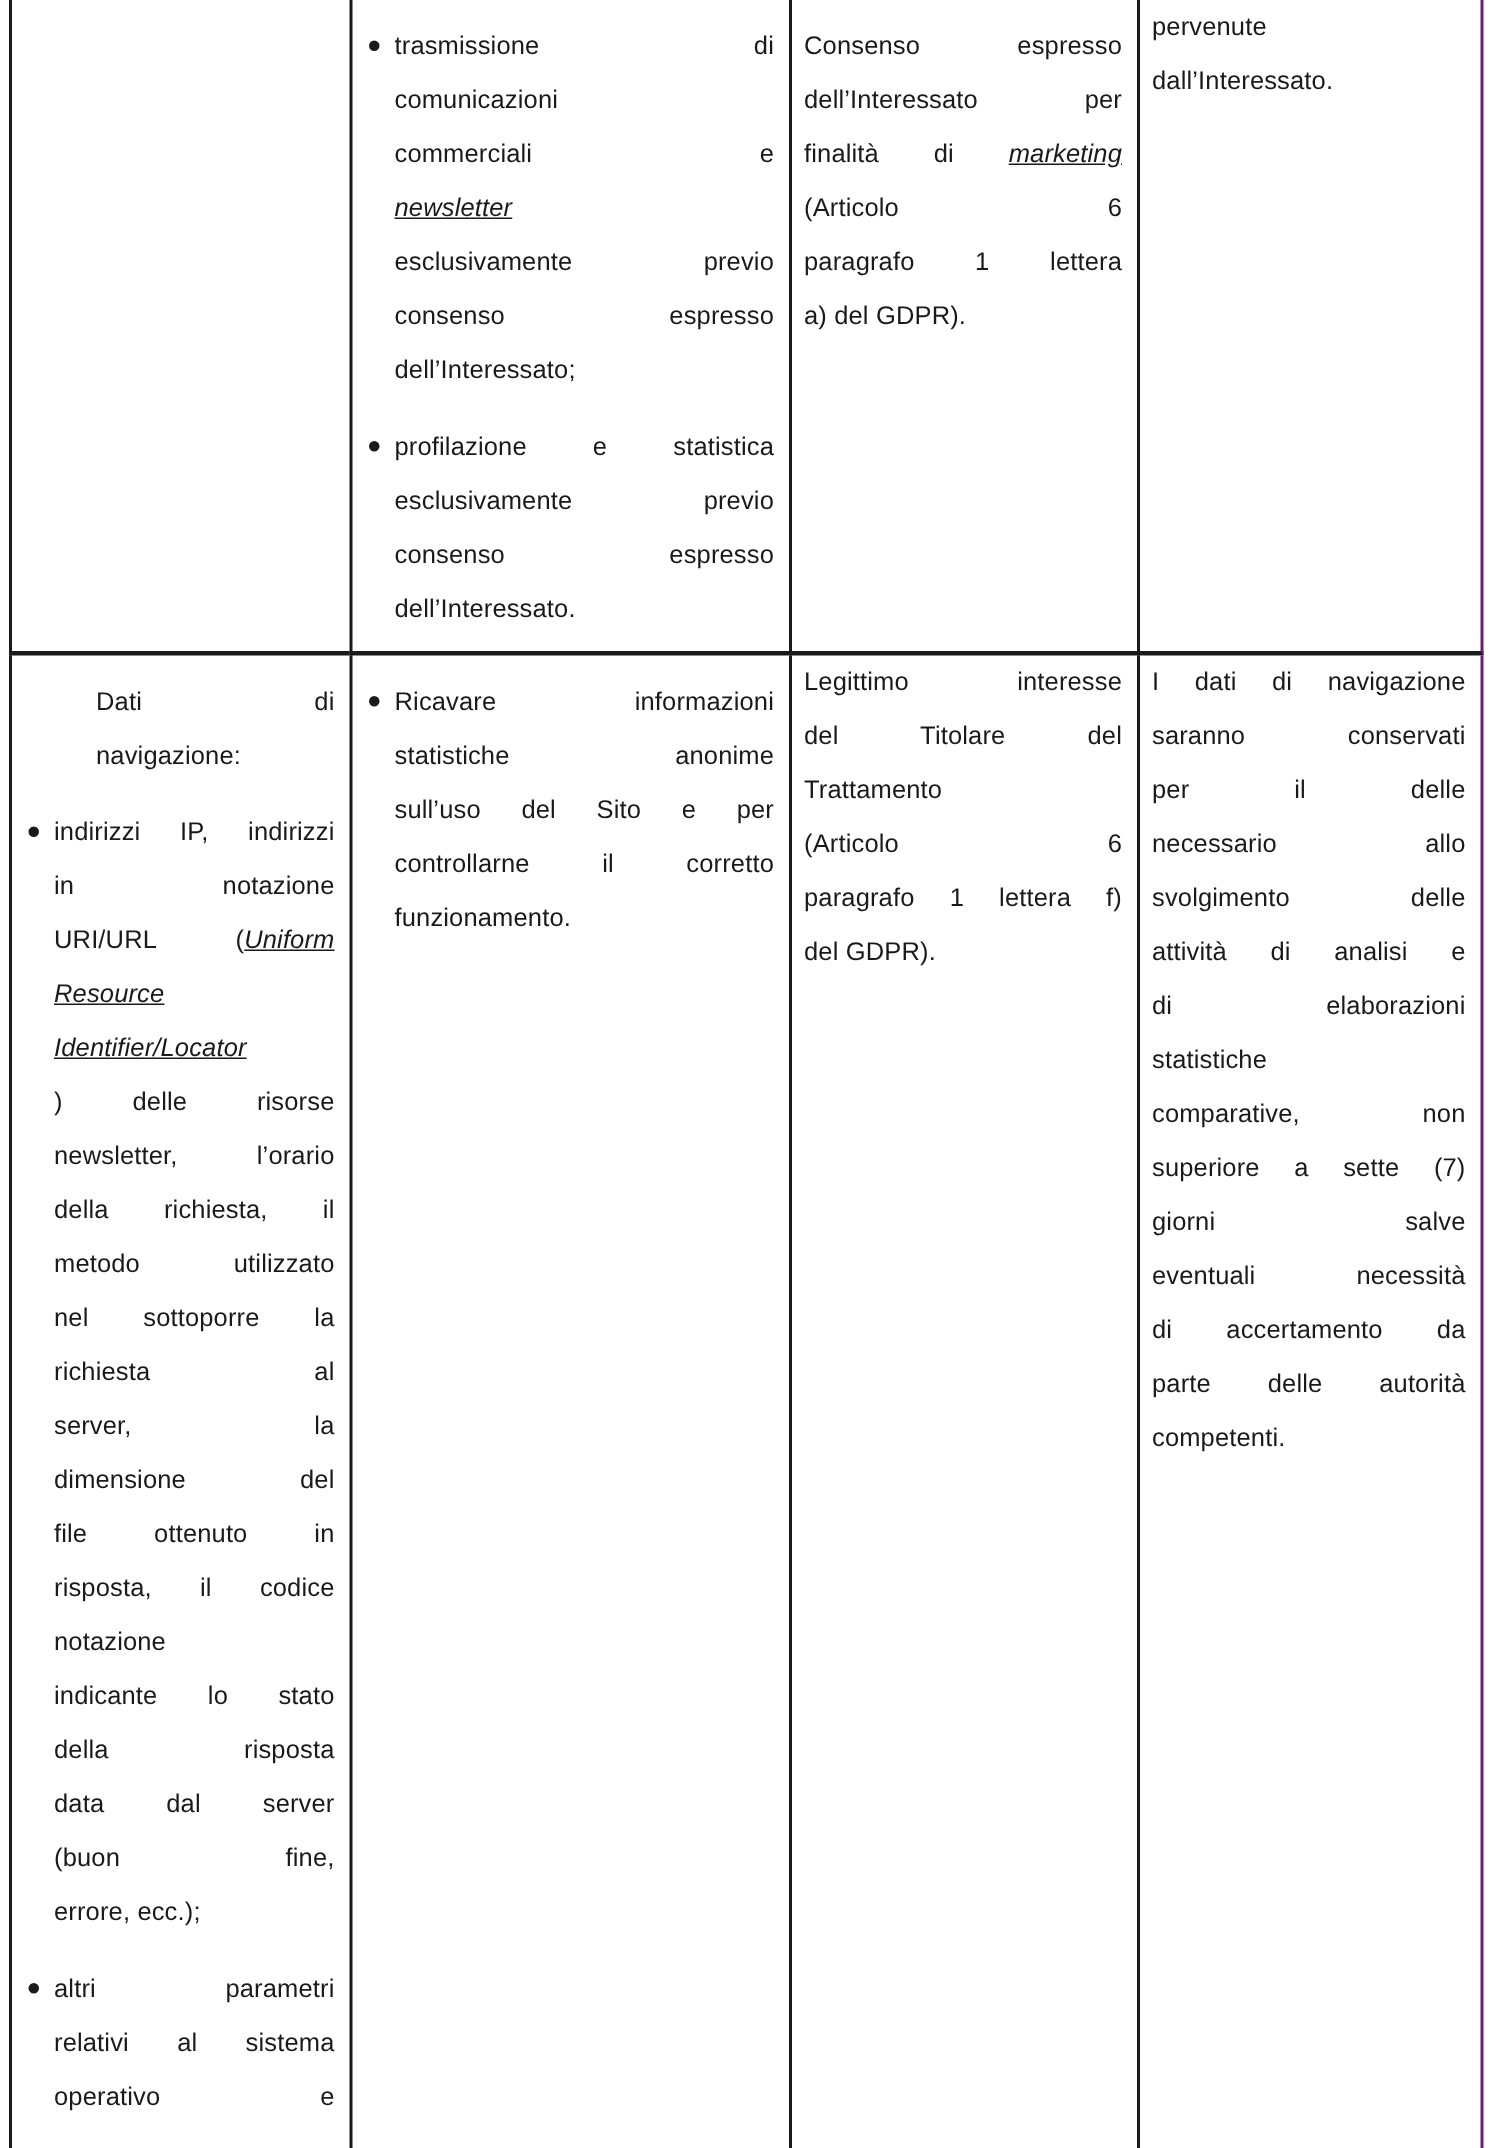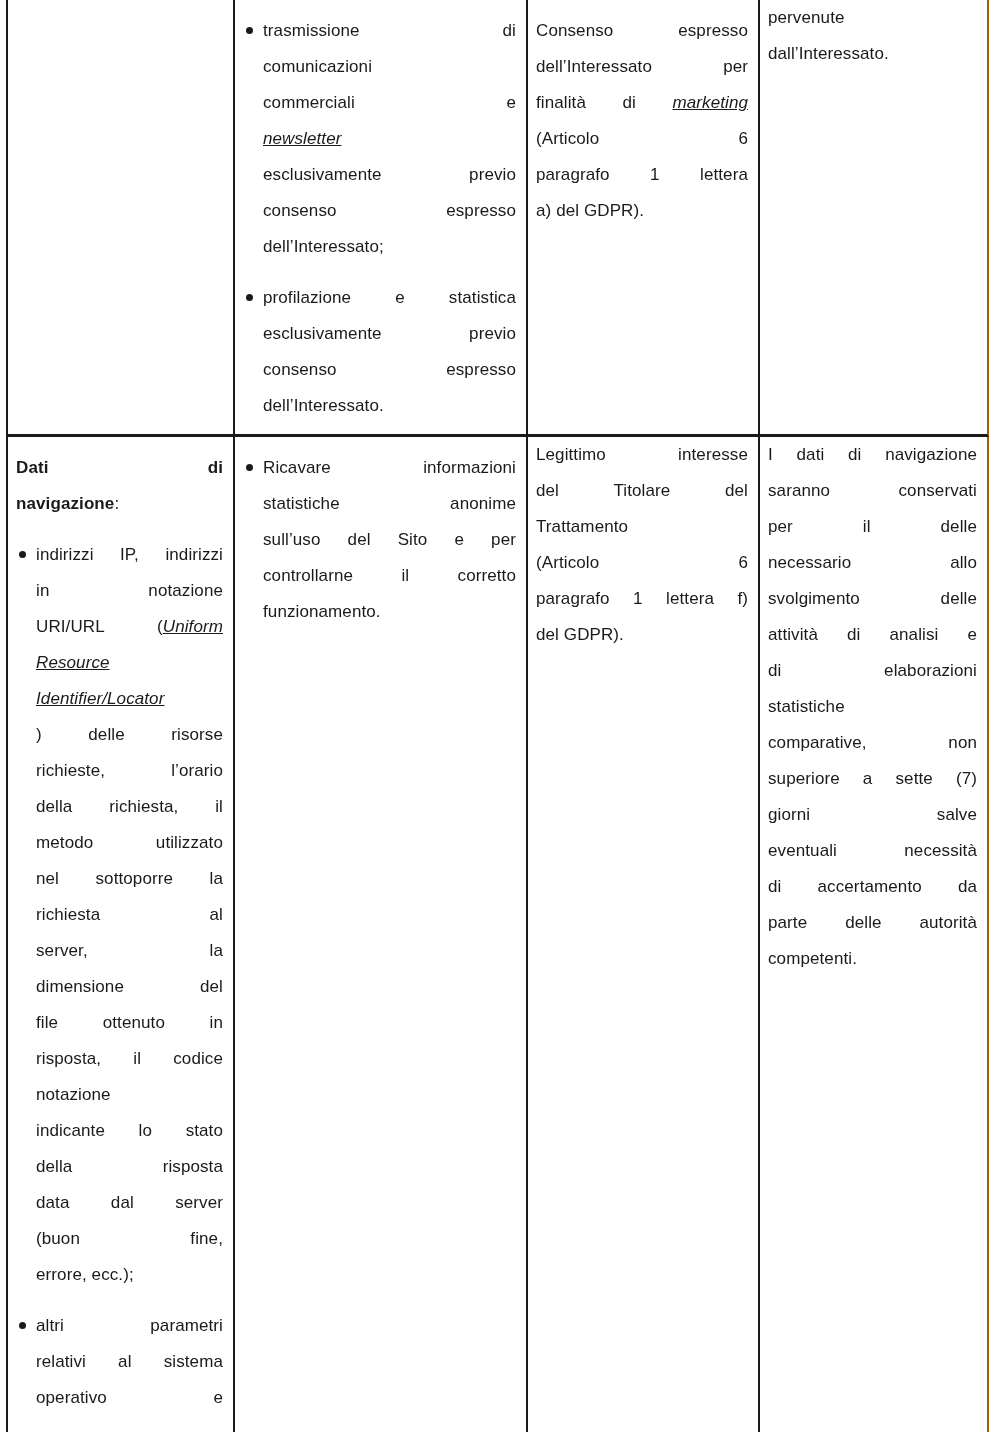--- a/index.html
+++ b/index.html
@@ -25,37 +25,37 @@
   }
   .cell {
     box-sizing: border-box;
     border-left: 2px solid #1a1a1a;
     padding: 0 10px 0 8px;
     overflow: hidden;
     font-size: 17px;
     line-height: 36px;
     letter-spacing: 0.1px;
   }
-  .cell.c3 { border-right: 2px solid #a16207; }
+  .cell.c3 { border-right: 2px solid #701a75; }
   .cell.r0 { border-bottom: 3px solid #1a1a1a; }
   .block + .block { margin-top: 15px; }
   .block.li { position: relative; padding-left: 20px; }
   .bullet {
     position: absolute; left: 3px; top: 14px;
     width: 7px; height: 7px; border-radius: 50%;
     background: #1a1a1a;
   }
   .line {
     white-space: nowrap;
     text-align: justify;
     text-align-last: left;
   }
   .line.just { text-align-last: justify; }
   .it { font-style: italic; text-decoration: underline; }
-  .bd { font-weight: bold; }
+  .bd { font-weight: normal; margin-left: 48px; }
 </style>
 </head>
 <body>
 
 <div class="page">
   <div class="table" id="table-root">
       <div class="cell r0 c0" style="padding-top: 0px;"></div>
       <div class="cell r0 c1" style="padding-top: 13px;">
         <div class="block li">
           <span class="bullet"></span>
@@ -97,21 +97,21 @@
           <div class="line"><span class="bd">navigazione</span><span>:</span></div>
         </div>
         <div class="block li">
           <span class="bullet"></span>
           <div class="line just"><span>indirizzi IP, indirizzi</span></div>
           <div class="line just"><span>in notazione</span></div>
           <div class="line just"><span>URI/URL (</span><span class="it">Uniform</span></div>
           <div class="line just"><span class="it">Resource</span></div>
           <div class="line just"><span class="it">Identifier/Locator</span></div>
           <div class="line just"><span>) delle risorse</span></div>
-          <div class="line just"><span>richieste, l’orario</span></div>
+          <div class="line just"><span>newsletter, l’orario</span></div>
           <div class="line just"><span>della richiesta, il</span></div>
           <div class="line just"><span>metodo utilizzato</span></div>
           <div class="line just"><span>nel sottoporre la</span></div>
           <div class="line just"><span>richiesta al</span></div>
           <div class="line just"><span>server, la</span></div>
           <div class="line just"><span>dimensione del</span></div>
           <div class="line just"><span>file ottenuto in</span></div>
           <div class="line just"><span>risposta, il codice</span></div>
           <div class="line just"><span>notazione</span></div>
           <div class="line just"><span>indicante lo stato</span></div>

